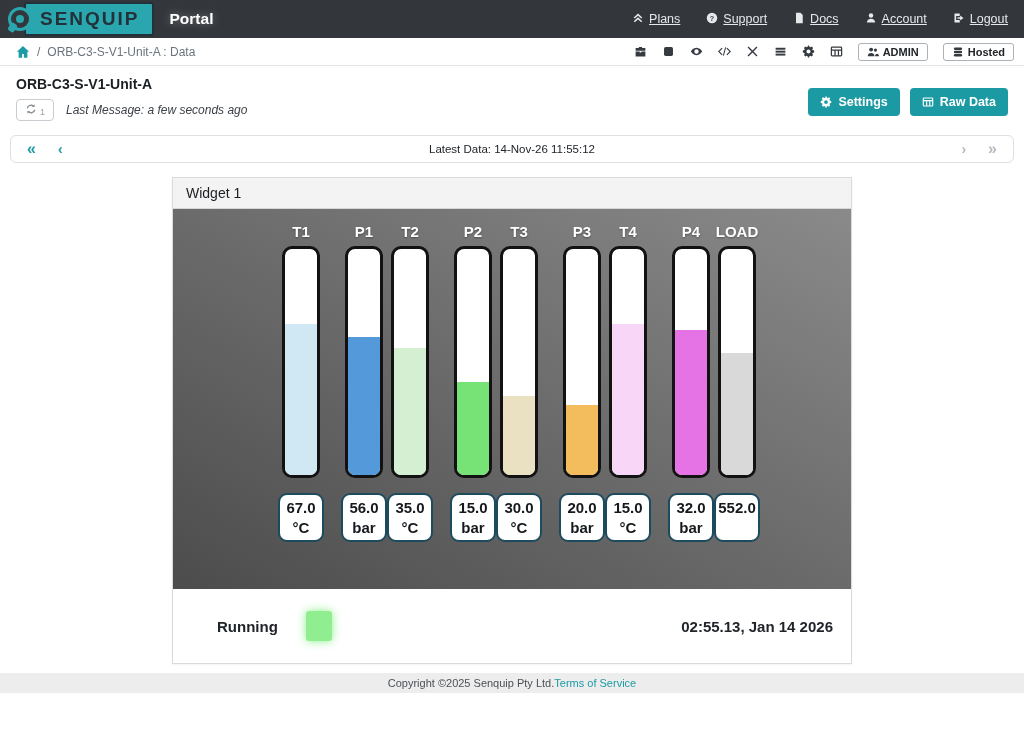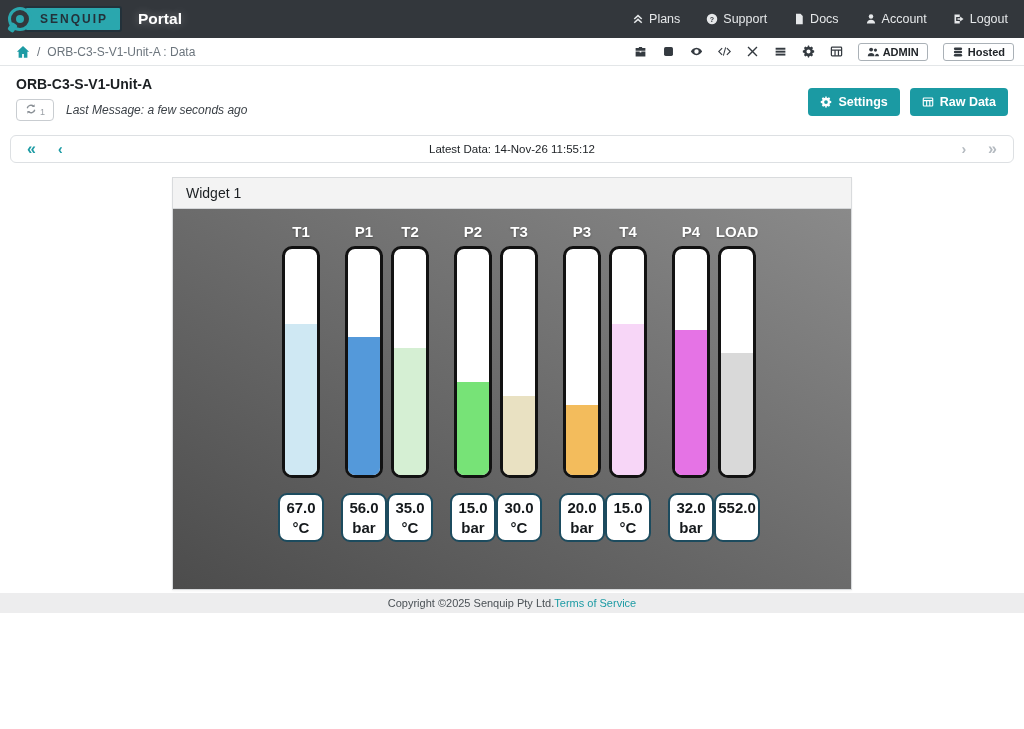--- a/index.html
+++ b/index.html
@@ -10,27 +10,27 @@
   .navbar { height:38px; background:#33373c; display:flex; align-items:center;
     padding:0 16px 0 8px; }
   .brand { display:flex; align-items:center; cursor:pointer; }
   .logo-mark { width:24px; height:24px; border-radius:50%; border:3px solid #2aa7ae;
     background:#33373c; position:relative; z-index:2; }
   .logo-mark::after { content:""; position:absolute; left:5px; top:5px; width:8px; height:8px;
     border-radius:50%; background:#2aa7ae; }
   .logo-mark::before { content:""; position:absolute; left:-2px; bottom:-4px; width:7px; height:9px;
     background:#2aa7ae; border-radius:2px; transform:rotate(35deg); }
   .logo-badge { background:#2aa7ae; color:#23313a; font-weight:800; letter-spacing:2px;
-    font-size:12px; padding:4px 12px 4px 14px; margin-left:-8px; border-radius:3px;
+    font-size:19px; padding:4px 12px 4px 14px; margin-left:-8px; border-radius:3px;
     border:2px solid #23313a; }
   .portal-title { color:#fff; font-weight:700; font-size:15.5px; margin-left:16px;
     text-shadow:0 0 10px rgba(255,255,255,.35); }
   .nav-links { margin-left:auto; display:flex; align-items:center; gap:26px; }
-  .nav-link { color:#e6e8ea; font-size:12.5px; display:flex; align-items:center; gap:5px;
-    cursor:pointer; }
+  .nav-link { color:#e6e8ea; font-size:12.5px; display:flex; gap:5px;
+    cursor:pointer;text-decoration:underline; }
   .nav-link svg { width:12px; height:12px; fill:#e6e8ea; }
   .nav-link svg .st { fill:none; stroke:#e6e8ea; stroke-width:2; }
 
   
   .crumb-bar { height:28px; background:#fff; border-bottom:1px solid #e3e6e8;
     display:flex; align-items:center; padding:0 10px 0 16px; }
   .crumb-left { display:flex; align-items:center; gap:7px; font-size:12px; color:#6c757d; }
   .home-ic { width:14px; height:14px; fill:#1d9ba4; cursor:pointer; }
   .crumb-right { margin-left:auto; display:flex; align-items:center; gap:15px; }
   .tool-ic { width:13px; height:13px; fill:#343a40; cursor:pointer; }
@@ -91,21 +91,21 @@
 
   
   .status-row { height:74px; background:#fff; display:flex; align-items:center;
     padding:0 18px 0 44px; }
   .status-label { font-weight:700; font-size:15px; }
   .status-box { width:26px; height:30px; border-radius:3px; margin-left:28px;
     box-shadow:0 0 10px rgba(130,240,130,.95); }
   .timestamp { margin-left:auto; font-weight:700; font-size:15px; }
 
   
-  .footer { margin-top:3px; height:20px; background:#ededee; display:flex;
+  .footer { margin-top:9px; height:20px; background:#ededee; display:flex;
     align-items:center; justify-content:center; gap:0; font-size:11px; color:#4b5156; }
   .footer a { color:#1d9ba4; text-decoration:none; cursor:pointer; }
 </style>
 </head>
 <body>
 
 <header class="navbar">
   <div class="brand">
     <div class="logo-mark"></div>
     <div class="logo-badge">SENQUIP</div>
@@ -352,19 +352,24 @@
               <div class="gauge-fill" style="height: 54%; background: rgb(217, 217, 217);"></div>
             </div>
           <div class="gauge-value-box">
             <div class="gauge-value">552.0</div>
             <div class="gauge-unit"></div>
           </div>
         </div>
       </div>
     </div>
 
+    <div class="status-row">
+      <span class="status-label">Running</span>
+      <span class="status-box" style="background: rgb(144, 238, 144);"></span>
+      <span class="timestamp">02:55.13, Jan 14 2026</span>
+    </div>
   </div>
 </main>
 
 <footer class="footer">
   <span>Copyright ©2025 Senquip Pty Ltd.</span>
   <a>Terms of Service</a>
 </footer>
 
 </body></html>

